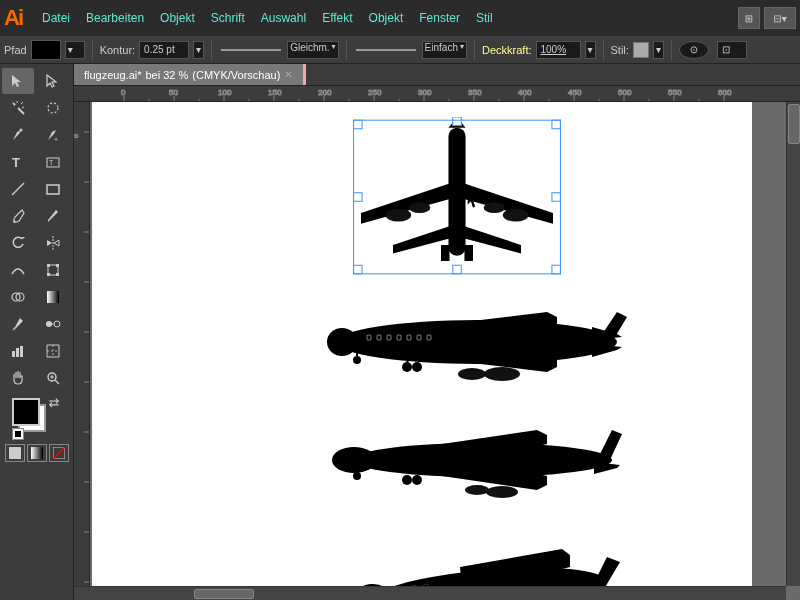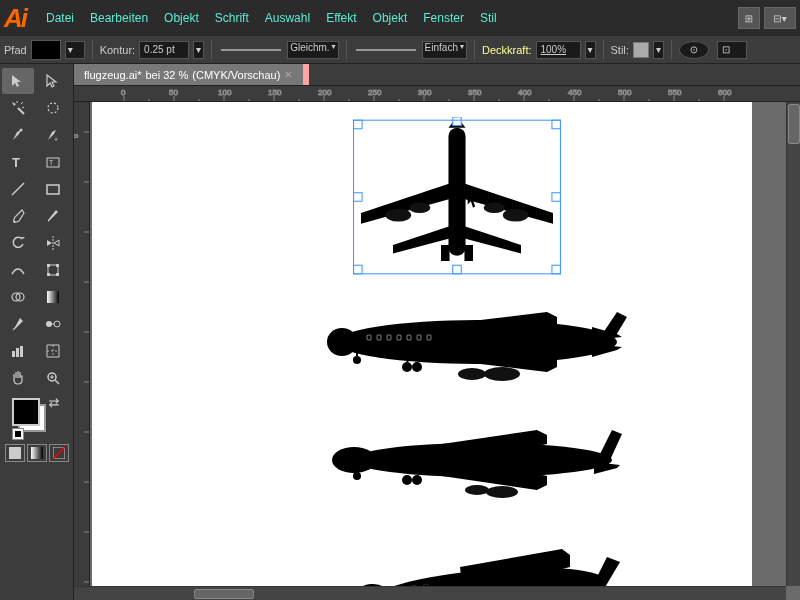--- a/index.html
+++ b/index.html
@@ -5,21 +5,21 @@
     * { margin: 0; padding: 0; box-sizing: border-box; }
     body { width: 800px; height: 600px; overflow: hidden; font-family: Arial, sans-serif; font-size: 11px; background: #444; }
 
     
     #menubar {
       display: flex; align-items: center;
       background: #2b2b2b; color: #ccc;
       height: 36px; padding: 0 4px;
     }
     #ai-logo {
-      color: #ff6600; font-size: 26px; font-weight: bold; font-style: italic;
+      color: #ff6600; font-size: 22px; font-weight: bold; 
       margin-right: 12px; letter-spacing: -2px; line-height: 1;
     }
     .menu-item {
       padding: 4px 8px; cursor: pointer; color: #5eead4; font-size: 12px;
     }
 
     
     #toolbar {
       display: flex; align-items: center;
       background: #3c3c3c; color: #ccc;
@@ -63,21 +63,21 @@
     
     #canvas-area { flex: 1; background: #6b6b6b; overflow: hidden; position: relative; }
 
     
     #tab-bar {
       display: flex; align-items: center;
       background: #3c3c3c; height: 22px; border-bottom: 1px solid #222;
     }
     .tab {
       padding: 3px 10px; font-size: 11px; color: #ccc; cursor: pointer;
-      background: #555; border-right: 6px solid #fca5a5;
+      background: #555; border-right: 3px solid #fca5a5;
       display: flex; align-items: center; gap: 4px; height: 100%;
     }
     .tab.active { background: #787878; color: #fff; }
     .tab-close { font-size: 10px; color: #aaa; cursor: pointer; }
 
     
     #canvas-white {
       background: white; 
       position: absolute;
       top: 25px; left: 50px; 

